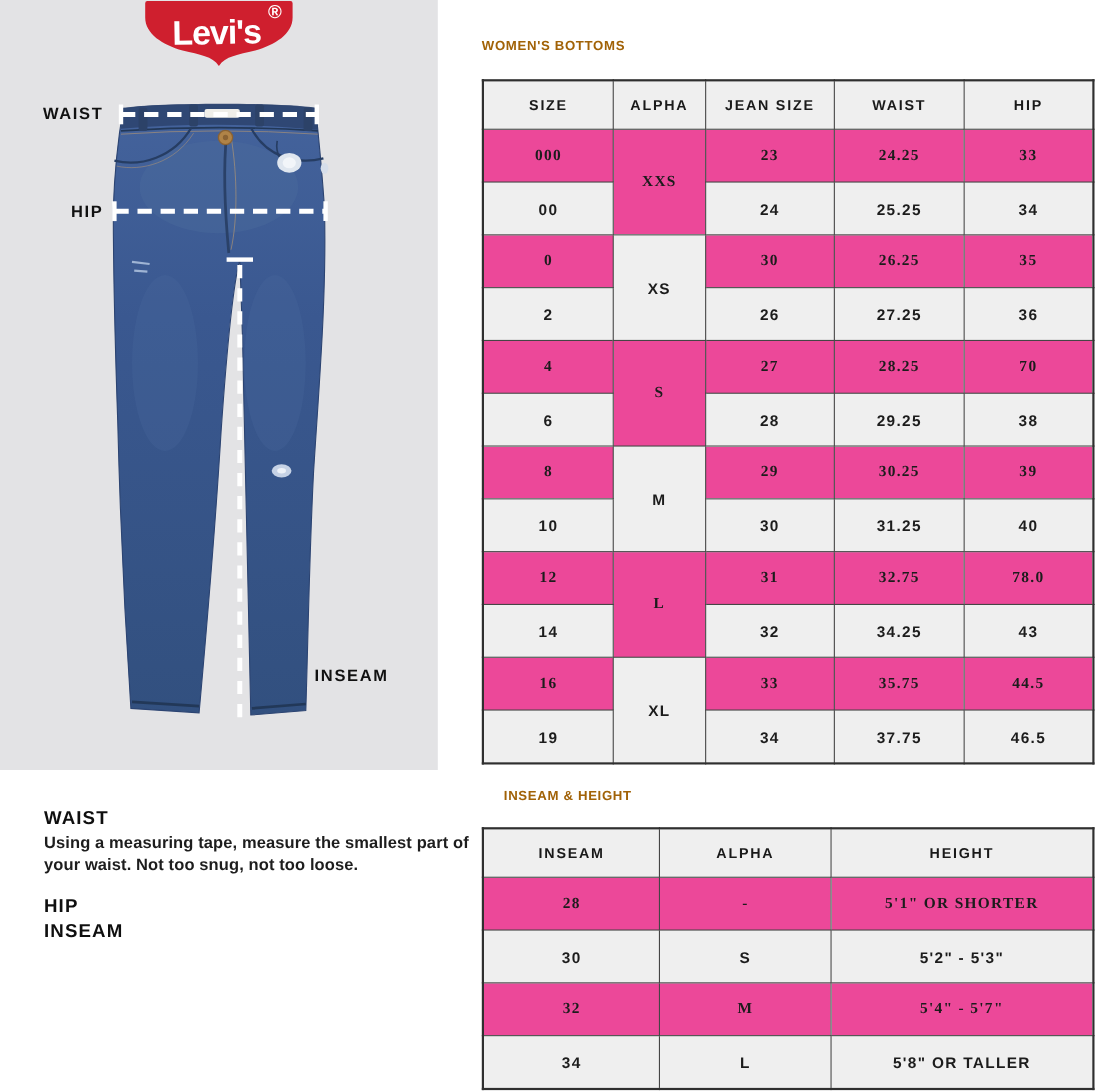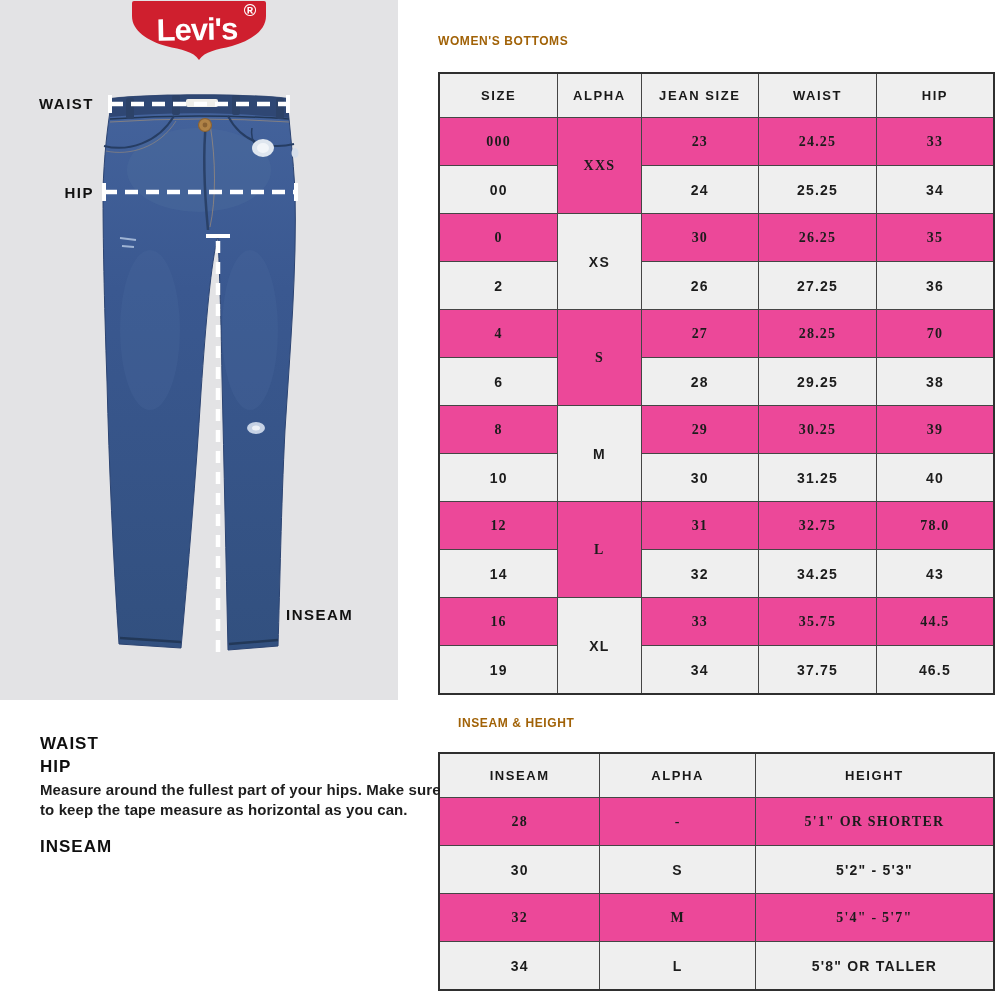--- a/index.html
+++ b/index.html
@@ -265,21 +265,21 @@
         <td class="g">34</td>
         <td class="g">L</td>
         <td class="g">5'8" OR TALLER</td>
       </tr>
     </tbody>
 </table>
 
 <div id="tips" class="abs">
   <div class="tip">
     <h3>WAIST</h3>
+    <p>Using a measuring tape, measure the smallest part of your waist. Not too snug, not too loose.</p>
   </div>
   <div class="tip">
     <h3>HIP</h3>
-    <p>Measure around the fullest part of your hips. Make sure to keep the tape measure as horizontal as you can.</p>
   </div>
   <div class="tip">
     <h3>INSEAM</h3>
   </div>
 </div>
 
 </body></html>

